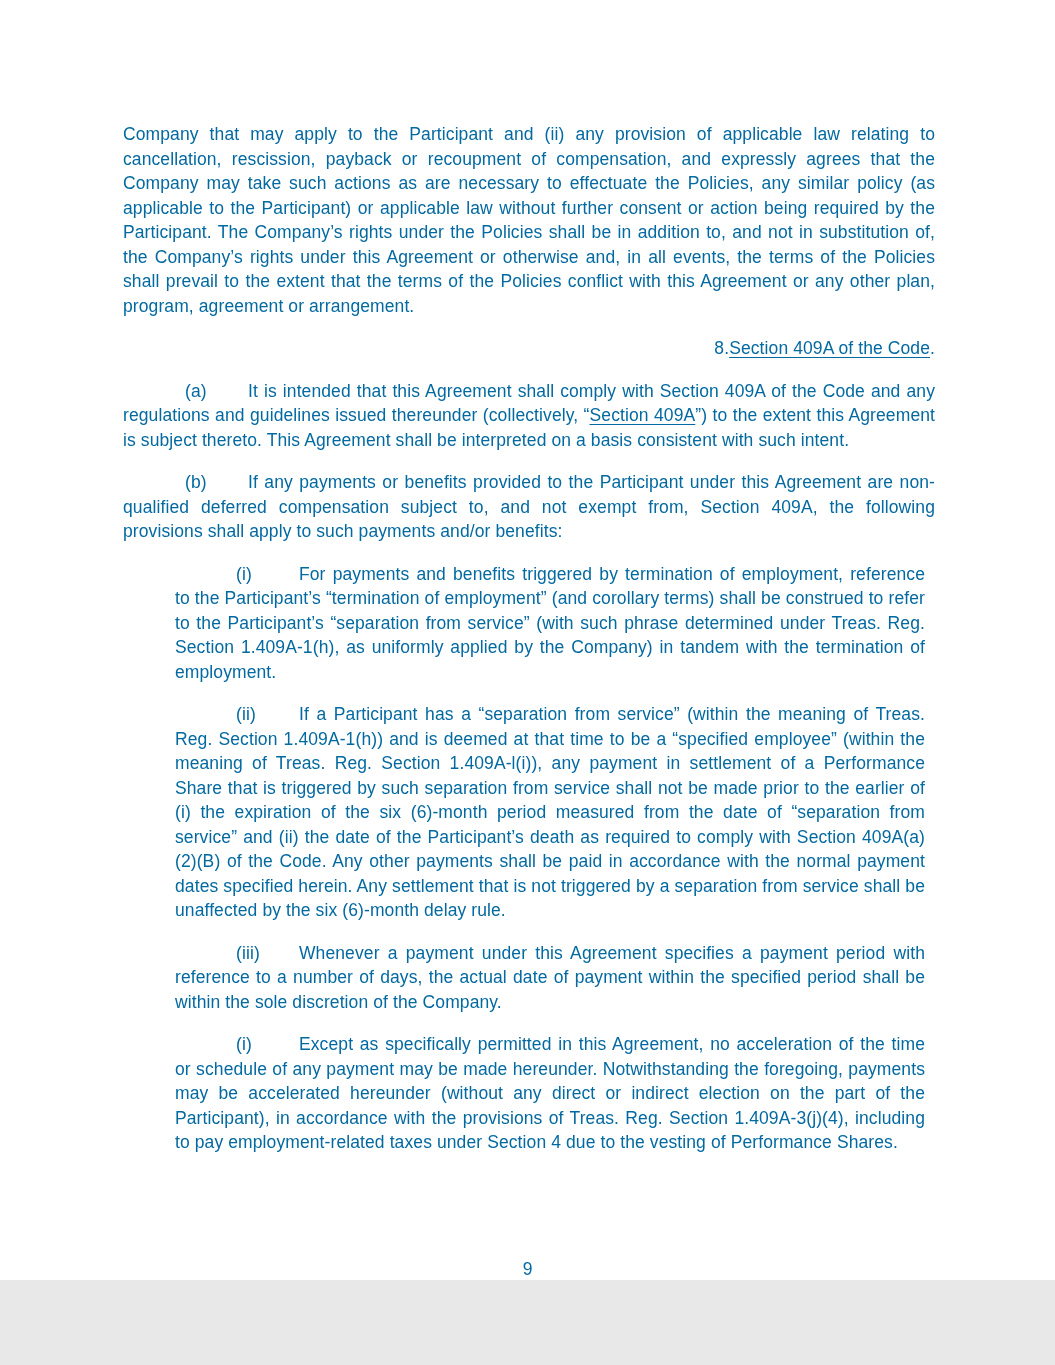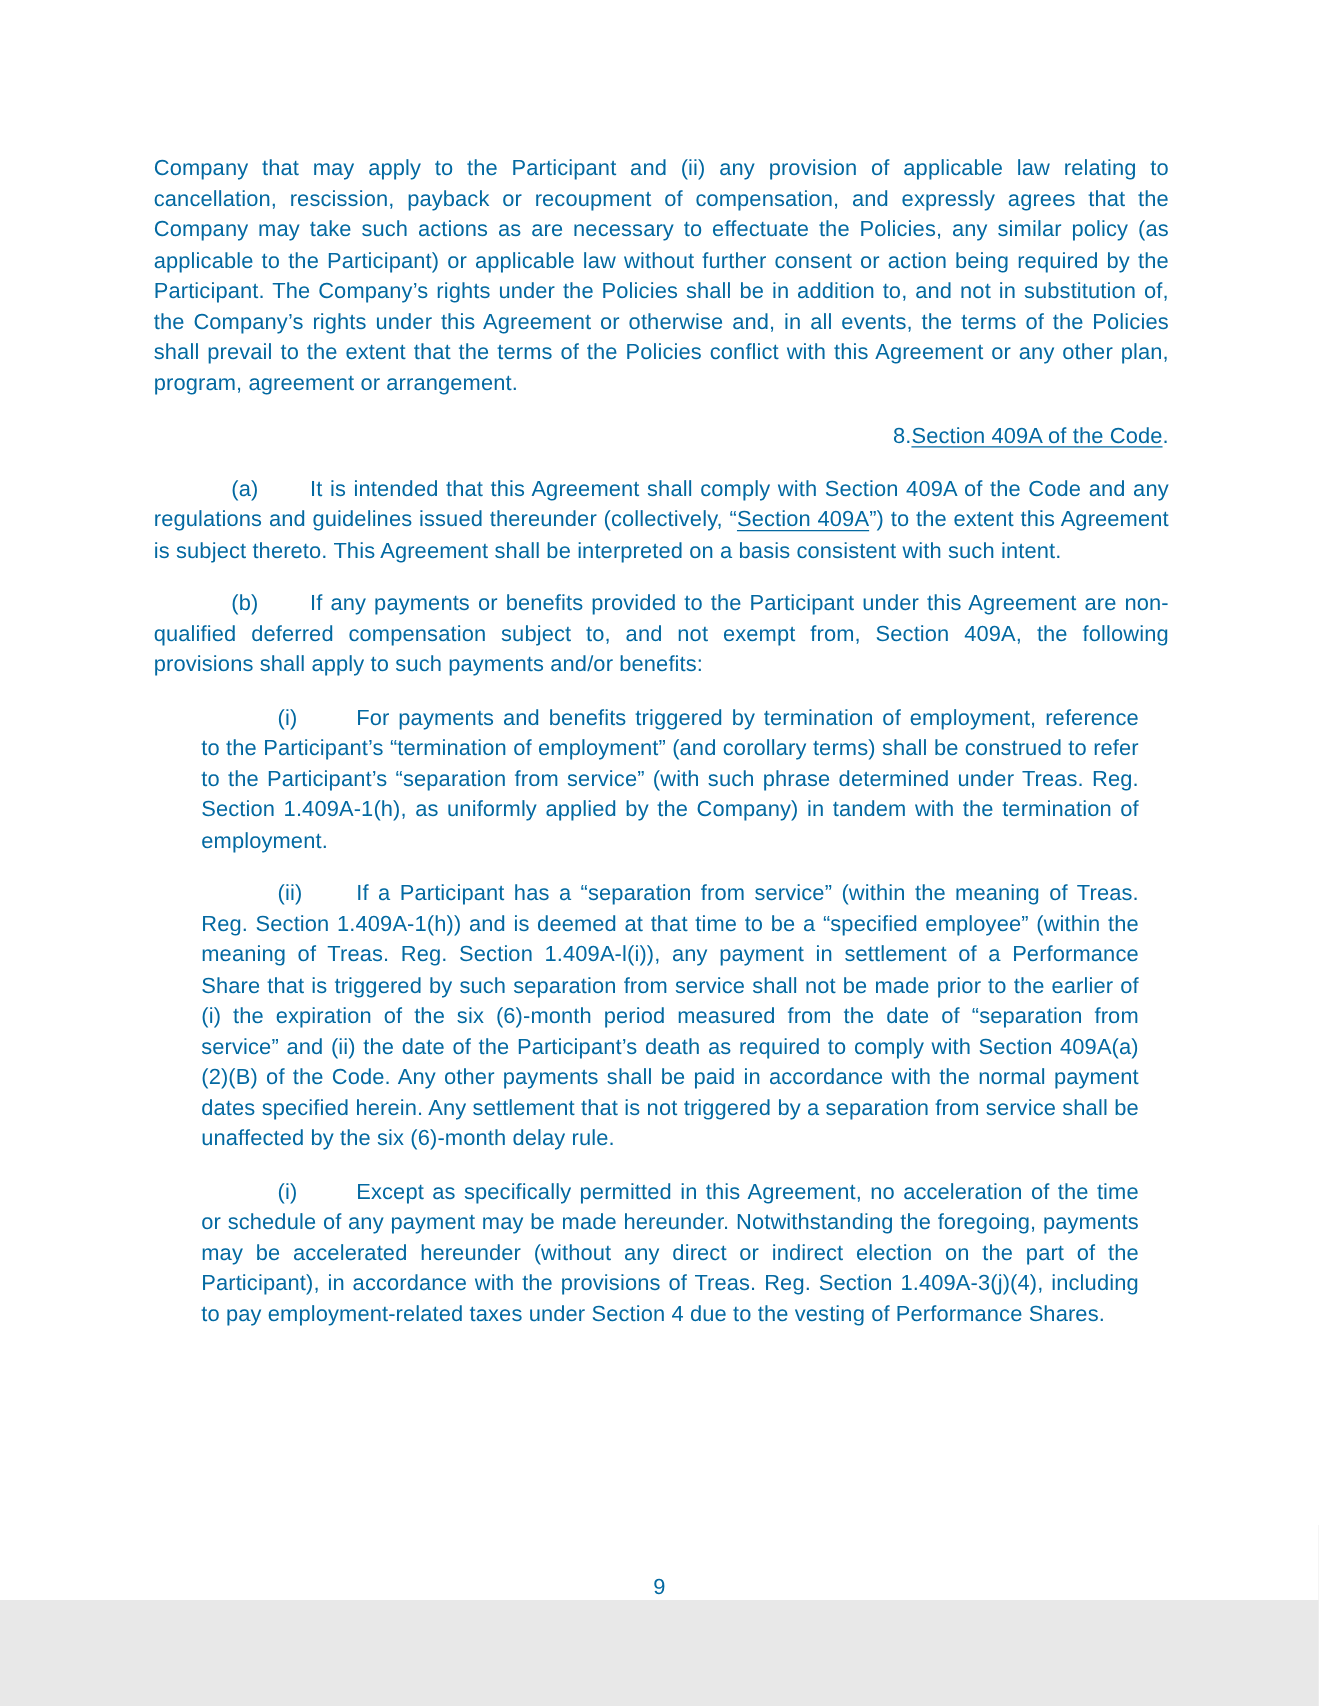--- a/index.html
+++ b/index.html
@@ -33,21 +33,21 @@
   .para.heading {
     text-align: right;
   }
   
   .para.indent-first {
     text-indent: 62px;
     margin-top: 12px;
   }
   
   .para.sub {
-    margin-left: 38px;
+    margin-left: 52px;
     width: 750px;
     text-indent: 61px;
   }
   .plabel {
     display: inline-block;
     min-width: 63px;
     text-indent: 0;
   }
   .para.heading .plabel {
     min-width: 62px;
@@ -70,18 +70,19 @@
 <body>
 
 <div class="page">
   <main class="doc" id="doc">
       <p class="para"><span class="run">Company that may apply to the Participant and (ii) any provision of applicable law relating to cancellation, rescission, payback or recoupment of compensation, and expressly agrees that the Company may take such actions as are necessary to effectuate the Policies, any similar policy (as applicable to the Participant) or applicable law without further consent or action being required by the Participant.  The Company’s rights under the Policies shall be in addition to, and not in substitution of, the Company’s rights under this Agreement or otherwise and, in all events, the terms of the Policies shall prevail to the extent that the terms of the Policies conflict with this Agreement or any other plan, program, agreement or arrangement.</span></p>
       <p class="para heading"><span class="plabel">8.</span><span class="run u">Section 409A of the Code</span><span class="run">.</span></p>
       <p class="para indent-first"><span class="plabel">(a)</span><span class="run">It is intended that this Agreement shall comply with Section 409A of the Code and any regulations and guidelines issued thereunder (collectively, “</span><span class="run u">Section 409A</span><span class="run">”) to the extent this Agreement is subject thereto.  This Agreement shall be interpreted on a basis consistent with such intent.</span></p>
       <p class="para indent-first"><span class="plabel">(b)</span><span class="run">If any payments or benefits provided to the Participant under this Agreement are non-qualified deferred compensation subject to, and not exempt from, Section 409A, the following provisions shall apply to such payments and/or benefits:</span></p>
       <p class="para sub"><span class="plabel">(i)</span><span class="run">For payments and benefits triggered by termination of employment, reference to the Participant’s “termination of employment” (and corollary terms) shall be construed to refer to the Participant’s “separation from service” (with such phrase determined under Treas. Reg. Section 1.409A-1(h), as uniformly applied by the Company) in tandem with the termination of employment.</span></p>
       <p class="para sub"><span class="plabel">(ii)</span><span class="run">If a Participant has a “separation from service” (within the meaning of Treas. Reg. Section 1.409A-1(h)) and is deemed at that time to be a “specified employee” (within the meaning of Treas. Reg. Section 1.409A-l(i)), any payment in settlement of a Performance Share that is triggered by such separation from service shall not be made prior to the earlier of (i) the expiration of the six (6)-month period measured from the date of “separation from service” and (ii) the date of the Participant’s death as required to comply with Section 409A(a)(2)(B) of the Code.  Any other payments shall be paid in accordance with the normal payment dates specified herein.  Any settlement that is not triggered by a separation from service shall be unaffected by the six (6)-month delay rule.</span></p>
+      <p class="para sub"><span class="plabel">(iii)</span><span class="run">Whenever a payment under this Agreement specifies a payment period with reference to a number of days, the actual date of payment within the specified period shall be within the sole discretion of the Company.</span></p>
       <p class="para sub"><span class="plabel">(i)</span><span class="run">Except as specifically permitted in this Agreement, no acceleration of the time or schedule of any payment may be made hereunder. Notwithstanding the foregoing, payments may be accelerated hereunder (without any direct or indirect election on the part of the Participant), in accordance with the provisions of Treas. Reg. Section 1.409A-3(j)(4), including to pay employment-related taxes under Section 4 due to the vesting of Performance Shares.</span></p>
     </main>
   <div class="footer">
     <span>9</span>
   </div>
 </div>
 
 </body></html>

